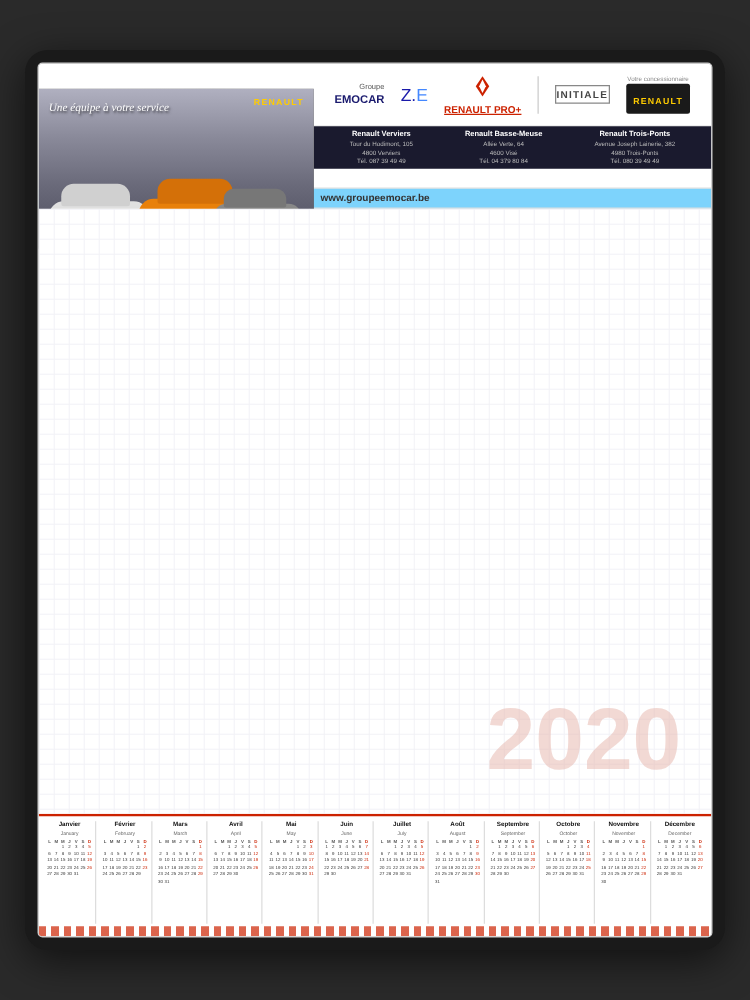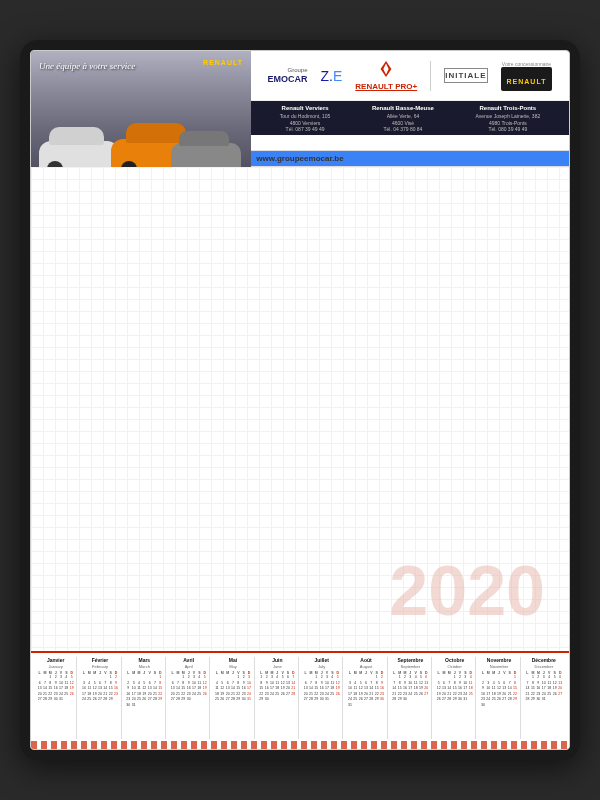--- a/index.html
+++ b/index.html
@@ -45,20 +45,21 @@
       border-bottom: 1px solid #ddd;
     }
 
     .car-image {
       width: 220px;
       min-width: 220px;
       height: 128px;
       background: linear-gradient(135deg, #888 0%, #555 40%, #777 60%, #444 100%);
       position: relative;
       overflow: hidden;
+      margin-top: 20px;
     }
 
     .car-image-bg {
       position: absolute;
       inset: 0;
       background:
         linear-gradient(180deg, #b0b0c0 0%, #8a8a9a 30%, #6a6a7a 60%, #4a4a5a 100%);
     }
 
     
@@ -275,21 +276,21 @@
       margin-bottom: 2px;
     }
     .address-col .branch-addr {
       font-size: 5px;
       color: #bbb;
       line-height: 1.3;
     }
 
     
     .website-bar {
-      background: #3b82f6;
+      background: #7dd3fc;
       text-align: center;
       font-size: 8px;
       color: #333;
       padding: 3px;
       border-bottom: 1px solid #ddd;
       font-weight: bold;
     }
 
     
     .notepad-area {

